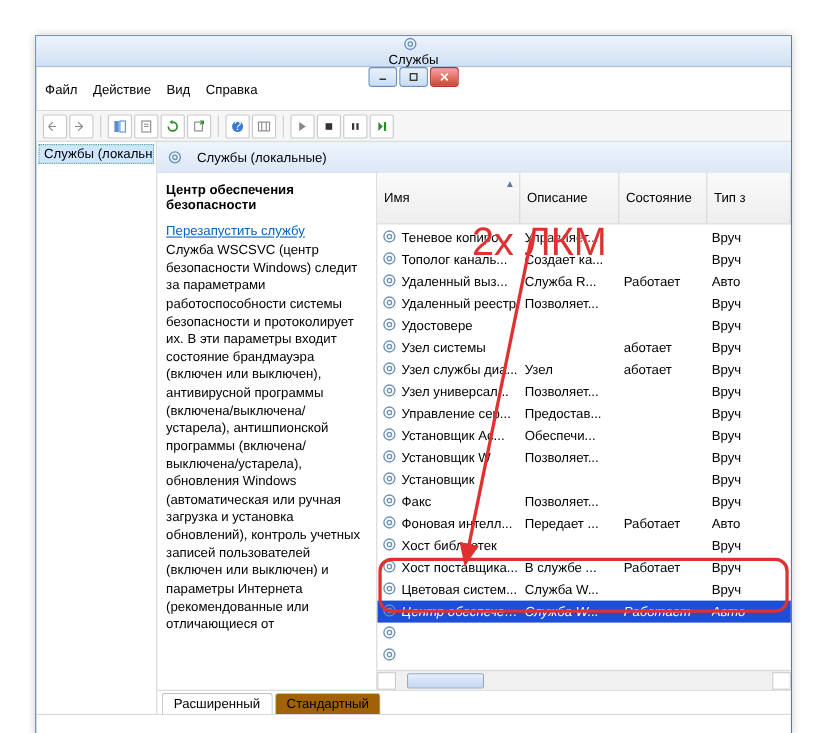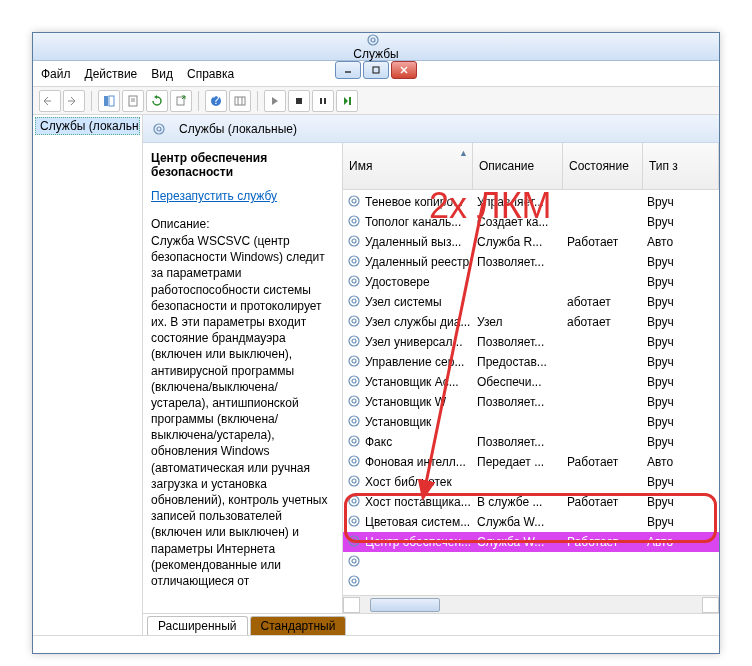--- a/index.html
+++ b/index.html
@@ -6,21 +6,21 @@
 body { background: #fff; padding: 32px; }
 .window { width: 688px; border: 1px solid #5a7ca0; background: #fff; box-shadow: 0 0 8px rgba(0,0,0,.2); }
 .titlebar { height: 28px; background: linear-gradient(#edf3fb,#cfe0f5); display: flex; align-items: center; padding: 0 4px; border-bottom: 1px solid #a8bdd6; flex-direction: column; }
 .title-icon { width: 16px; height: 16px; margin-right: 6px; display:inline-flex; align-items:center; justify-content:center; }
 .title-icon svg, .svc-icon svg { display:block; }
 .titlebar-text { flex: 1; }
 .winbtns { display: flex; gap: 2px; }
 .winbtn { width: 26px; height: 18px; border: 1px solid #6a8fbc; border-radius: 3px; background: linear-gradient(#eaf2fc,#c9ddf5); display:flex; align-items:center; justify-content:center; cursor:pointer; }
 .winbtn.close { background: linear-gradient(#f3a6a0,#d04531); border-color:#a33; }
 .winbtn svg { display:block; }
-.menubar { height: 26px; display: flex; align-items: center; gap: 14px; padding: 0 8px; border-bottom: 1px solid #d8d8d8; }
+.menubar { height: 40px; display: flex; align-items: center; gap: 14px; padding: 0 8px; border-bottom: 1px solid #d8d8d8; }
 .menuitem { cursor:default; }
 .toolbar { height: 28px; display: flex; align-items: center; gap: 2px; padding: 0 6px; border-bottom: 1px solid #d8d8d8; background:#f6f6f6; }
 .tbtn { width: 22px; height: 22px; border: 1px solid #c9c9c9; border-radius: 2px; background:#fff; display:flex; align-items:center; justify-content:center; cursor:pointer; }
 .tsep { width: 1px; height: 20px; background:#ccc; margin: 0 4px; }
 .body { display: flex; height: 520px; }
 .tree { width: 110px; border-right: 1px solid #d8d8d8; padding: 2px; }
 .tree-item { background:#cee6ff; border:1px dotted #5a8; padding: 1px 4px; white-space:nowrap; overflow:hidden; }
 .main { flex: 1; display:flex; flex-direction:column; }
 .mainhdr { height: 28px; background: linear-gradient(#eef4fc,#dce8f7); border-bottom:1px solid #c9d8ec; display:flex; align-items:center; padding:0 8px; gap:6px; }
 .splitpane { flex:1; display:flex; }
@@ -29,21 +29,21 @@
 .detail a { color:#0363c2; text-decoration:underline; display:block; margin-bottom:2px; cursor:pointer; }
 .detail .desc-lbl { margin-top:14px; margin-bottom:2px; }
 .detail .desc { line-height:1.35; }
 .listwrap { flex:1; position:relative; display:flex; flex-direction:column; }
 .listhdr { display:flex; border-bottom:1px solid #d8d8d8; background:linear-gradient(#fafafa,#eee); }
 .listhdr .col { border-right:1px solid #d8d8d8; padding:16px 6px; position:relative; }
 .col-name{width:130px} .col-desc{width:90px} .col-state{width:80px} .col-type{flex:1}
 .sort-ind{position:absolute; right:4px; top:5px; font-size:9px; color:#5a7ca0;}
 .rows { flex:1; overflow:hidden; padding-top:2px; }
 .row { display:flex; align-items:center; height:20px; padding-left:4px; }
-.row.selected{background:#d946ef; color:#fff;}
+.row.selected{background:#1d4ed8; color:#fff;font-style:italic;}
 .svc-icon{width:16px; height:16px; margin-right:2px; flex-shrink:0;}
 .row .c{overflow:hidden; white-space:nowrap; text-overflow:ellipsis; padding-right:4px;}
 .row .c1{width:112px} .row .c2{width:90px} .row .c3{width:80px} .row .c4{flex:1}
 .hscroll{height:18px; border-top:1px solid #d8d8d8; background:#f0f0f0; display:flex; align-items:center;}
 .hscroll .arrow{width:17px; height:16px; border:1px solid #ccc; background:#fff; cursor:pointer;}
 .hscroll .track{flex:1; position:relative; height:16px;}
 .hscroll .thumb{position:absolute; left:10px; width:70px; height:14px; top:1px; background:linear-gradient(#e6eefc,#c4d7f0); border:1px solid #9ab; border-radius:2px;}
 .tabs{height:22px; display:flex; align-items:flex-end; padding-left:4px; border-top:1px solid #d8d8d8;}
 .tab{padding:2px 10px; border:1px solid #c0c0c0; border-bottom:none; background:#a16207; border-radius:3px 3px 0 0; margin-right:2px; cursor:pointer;}
 .tab.active{background:#fff;}
@@ -180,21 +180,20 @@
               <circle cx="7" cy="7" r="5" class="gear"></circle>
               <circle cx="7" cy="7" r="2" class="gear"></circle>
             </svg>
           </span>
         <span>Службы (локальные)</span>
       </div>
       <div class="splitpane">
         <div class="detail">
           <h4>Центр обеспечения безопасности</h4>
           <a>Перезапустить службу</a>
-          <div class="desc-lbl">Описание:</div>
           <div class="desc">Служба WSCSVC (центр безопасности Windows) следит за параметрами работоспособности системы безопасности и протоколирует их. В эти параметры входит состояние брандмауэра (включен или выключен), антивирусной программы (включена/выключена/устарела), антишпионской программы (включена/выключена/устарела), обновления Windows (автоматическая или ручная загрузка и установка обновлений), контроль учетных записей пользователей (включен или выключен) и параметры Интернета (рекомендованные или отличающиеся от</div>
         </div>
         <div class="listwrap">
           <div class="listhdr">
             <div class="col col-name"><span>Имя</span><span class="sort-ind">▲</span></div>
             <div class="col col-desc">Описание</div>
             <div class="col col-state">Состояние</div>
             <div class="col col-type">Тип з</div>
           </div>
           <div class="rows" id="rows">

